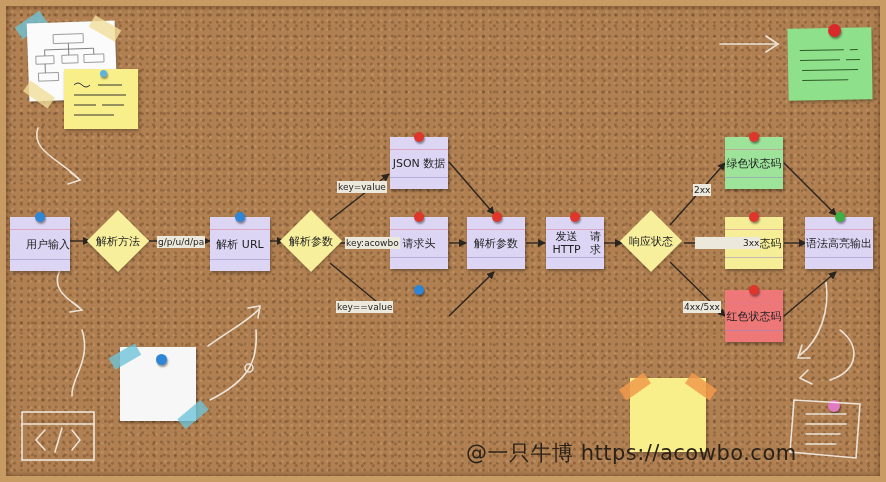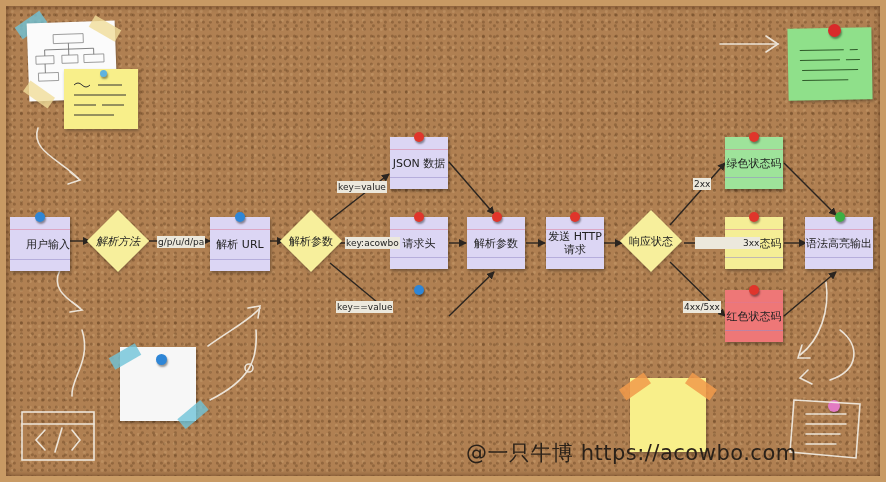--- a/index.html
+++ b/index.html
@@ -128,21 +128,21 @@
       <path d="M784 243 L806 243" marker-end="url(#ah)"></path>
       <path d="M784 316 L836 272" marker-end="url(#ah)"></path>
     </g>
   </svg>
 
   <div class="note purple" style="left:4px;top:211px;width:60px;height:54px;padding-left:16px;">
     <span>用户输入</span>
   </div>
   <div class="pin" style="left:29px;top:206px;background:#2f86d6;"></div>
 
-  <div class="diamond-wrap" style="left:81px;top:204px;font-style:italic;">
+  <div class="diamond-wrap" style="left:81px;top:204px;">
     <div class="diamond"></div>
     <span class="diamond-label">解析方法</span>
   </div>
 
   <div class="note purple" style="left:204px;top:211px;width:60px;height:54px;">
     <span>解析 URL</span>
   </div>
   <div class="pin" style="left:229px;top:206px;background:#2f86d6;"></div>
 
   <div class="diamond-wrap" style="left:274px;top:204px;">
@@ -160,21 +160,21 @@
   </div>
   <div class="pin" style="left:408px;top:206px;background:#e0352b;"></div>
 
   <div class="pin" style="left:408px;top:279px;background:#2f86d6;"></div>
 
   <div class="note purple" style="left:461px;top:211px;width:58px;height:52px;">
     <span>解析参数</span>
   </div>
   <div class="pin" style="left:486px;top:206px;background:#e0352b;"></div>
 
-  <div class="note purple" style="left:540px;top:211px;width:58px;height:52px;flex-direction:column;">
+  <div class="note purple" style="left:540px;top:211px;width:58px;height:52px;">
     <span>发送 HTTP</span>
     <span>请求</span>
   </div>
   <div class="pin" style="left:564px;top:206px;background:#e0352b;"></div>
 
   <div class="diamond-wrap" style="left:614px;top:204px;">
     <div class="diamond"></div>
     <span class="diamond-label">响应状态</span>
   </div>
 
@@ -195,18 +195,18 @@
 
   <div class="note purple" style="left:799px;top:211px;width:68px;height:52px;">
     <span>语法高亮输出</span>
   </div>
   <div class="pin" style="left:829px;top:206px;background:#3cb043;"></div>
 
   <span class="edge-label" style="left:151px;top:230px;">g/p/u/d/pa</span>
   <span class="edge-label" style="left:331px;top:175px;">key=value</span>
   <span class="edge-label" style="left:339px;top:231px;">key:acowbo</span>
   <span class="edge-label" style="left:330px;top:295px;">key==value</span>
-  <span class="edge-label" style="left:687px;top:172px;">2xx</span>
+  <span class="edge-label" style="left:687px;top:178px;">2xx</span>
   <span class="edge-label" style="left:689px;top:231px;padding-left:48px;">3xx</span>
   <span class="edge-label" style="left:677px;top:295px;">4xx/5xx</span>
 
   <div class="watermark">@一只牛博 https://acowbo.com</div>
 </div>
 
 </body></html>

